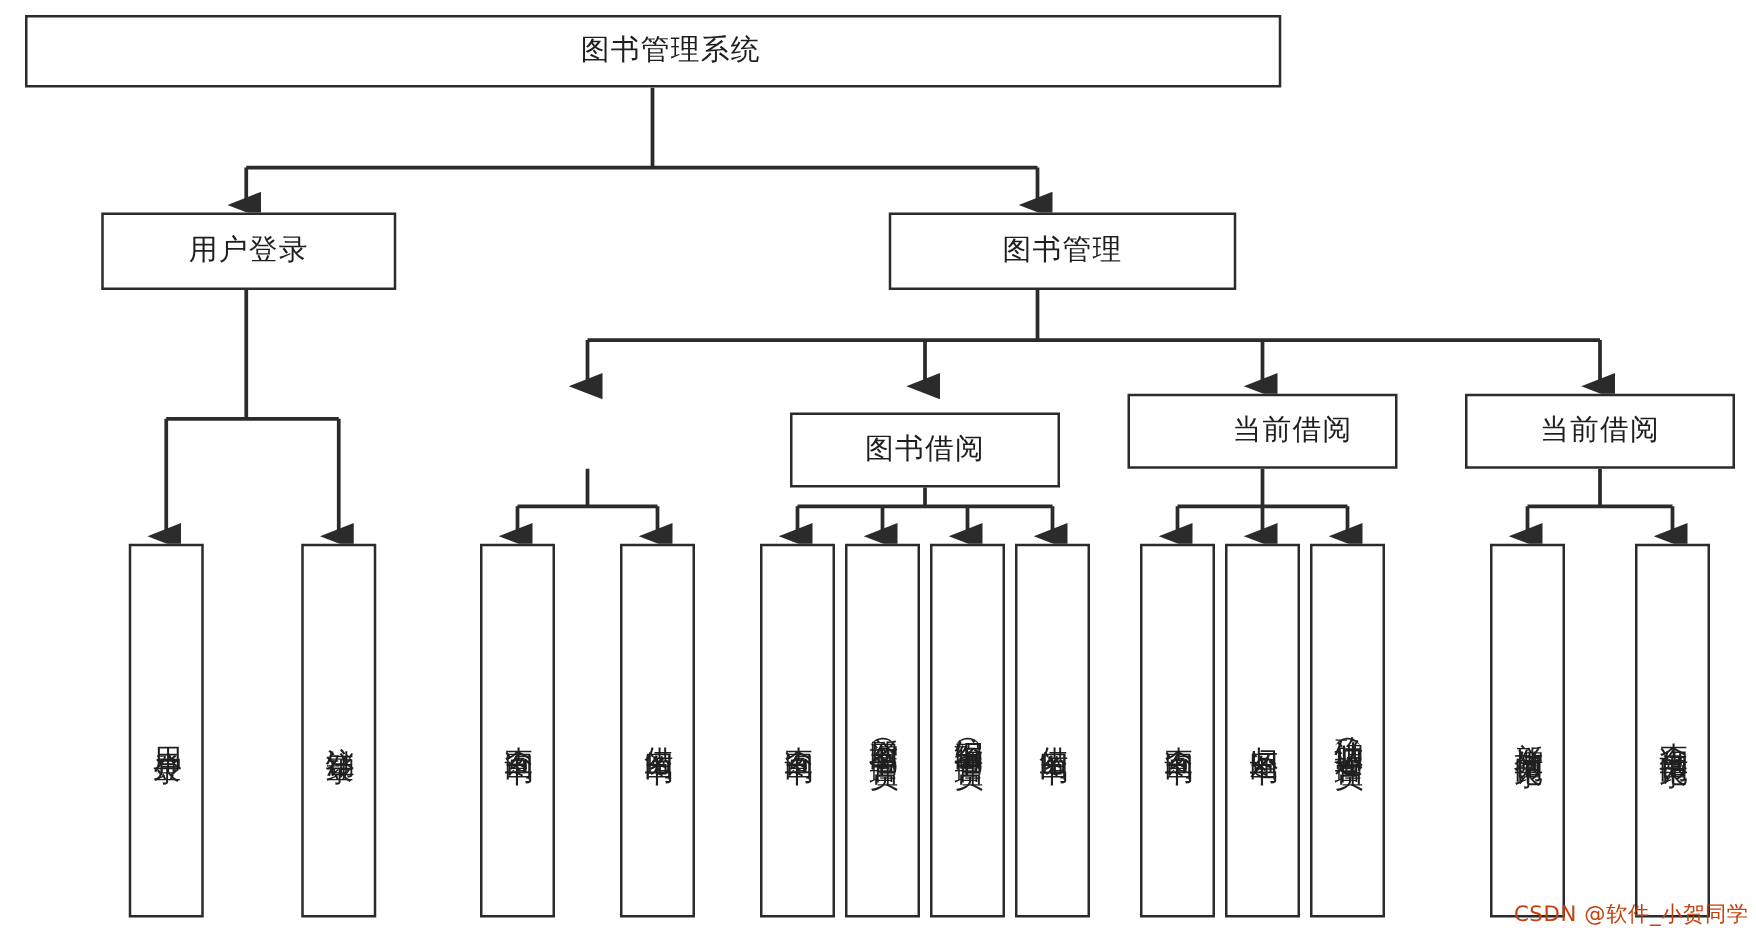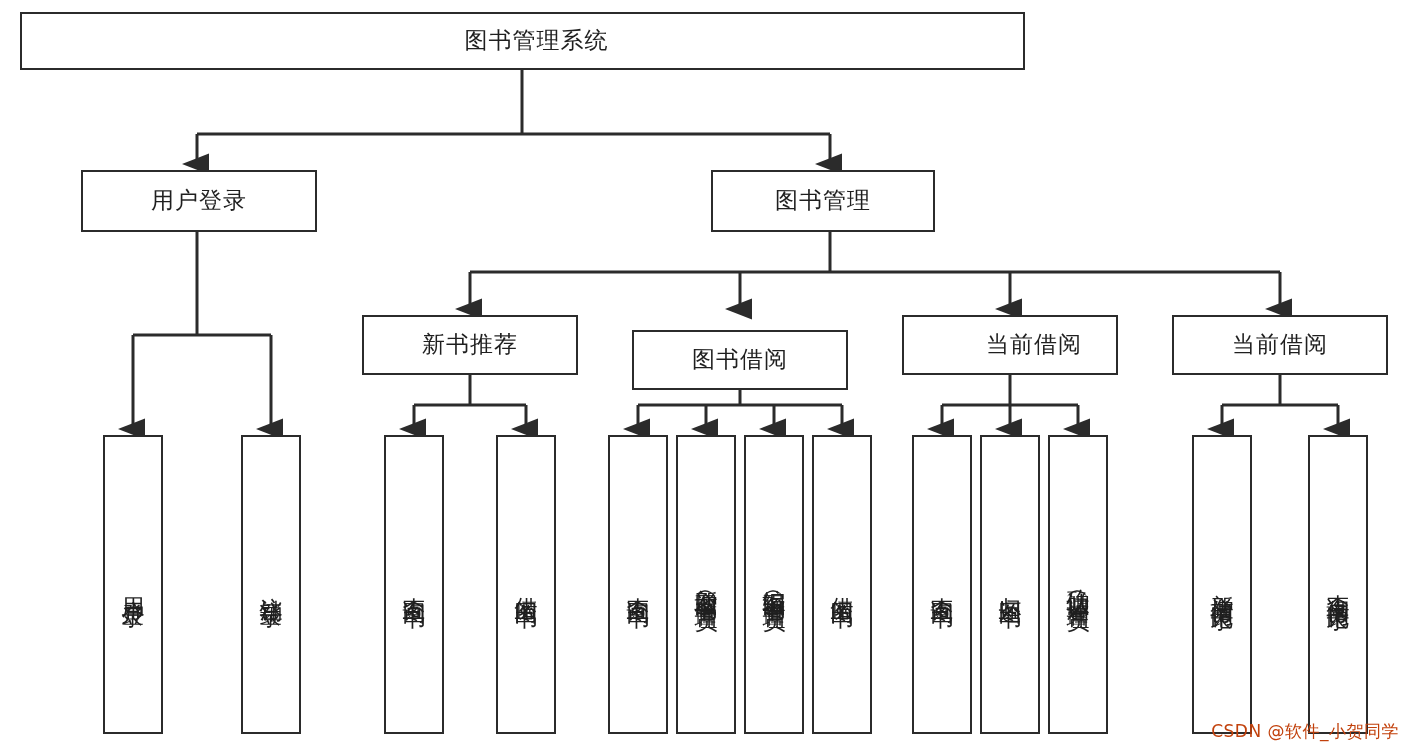--- a/index.html
+++ b/index.html
@@ -126,27 +126,24 @@
     </g>
   </svg>
 
   <div class="node node-root" style="left:20px; top:12px; width:1005px; height:58px;padding-left:28px;">
     <span class="label">图书管理系统</span>
   </div>
 
   <div class="node node-l2" style="left:81px; top:170px; width:236px; height:62px;">
     <span class="label">用户登录</span>
   </div>
-  <div class="node node-l2" style="left:711px; top:170px; width:224px; height:62px;">
+  <div class="node node-l2" style="left:711px; top:170px; width:278px; height:62px;">
     <span class="label">图书管理</span>
   </div>
 
-  <div class="node node-l3" style="left:362px; top:315px; width:216px; height:60px;">
-    <span class="label">新书推荐</span>
-  </div>
   <div class="node node-l3" style="left:632px; top:315px; width:216px; height:60px;margin-top:15px;">
     <span class="label">图书借阅</span>
   </div>
   <div class="node node-l3" style="left:902px; top:315px; width:216px; height:60px;padding-left:48px;">
     <span class="label">当前借阅</span>
   </div>
   <div class="node node-l3" style="left:1172px; top:315px; width:216px; height:60px;">
     <span class="label">当前借阅</span>
   </div>
 

